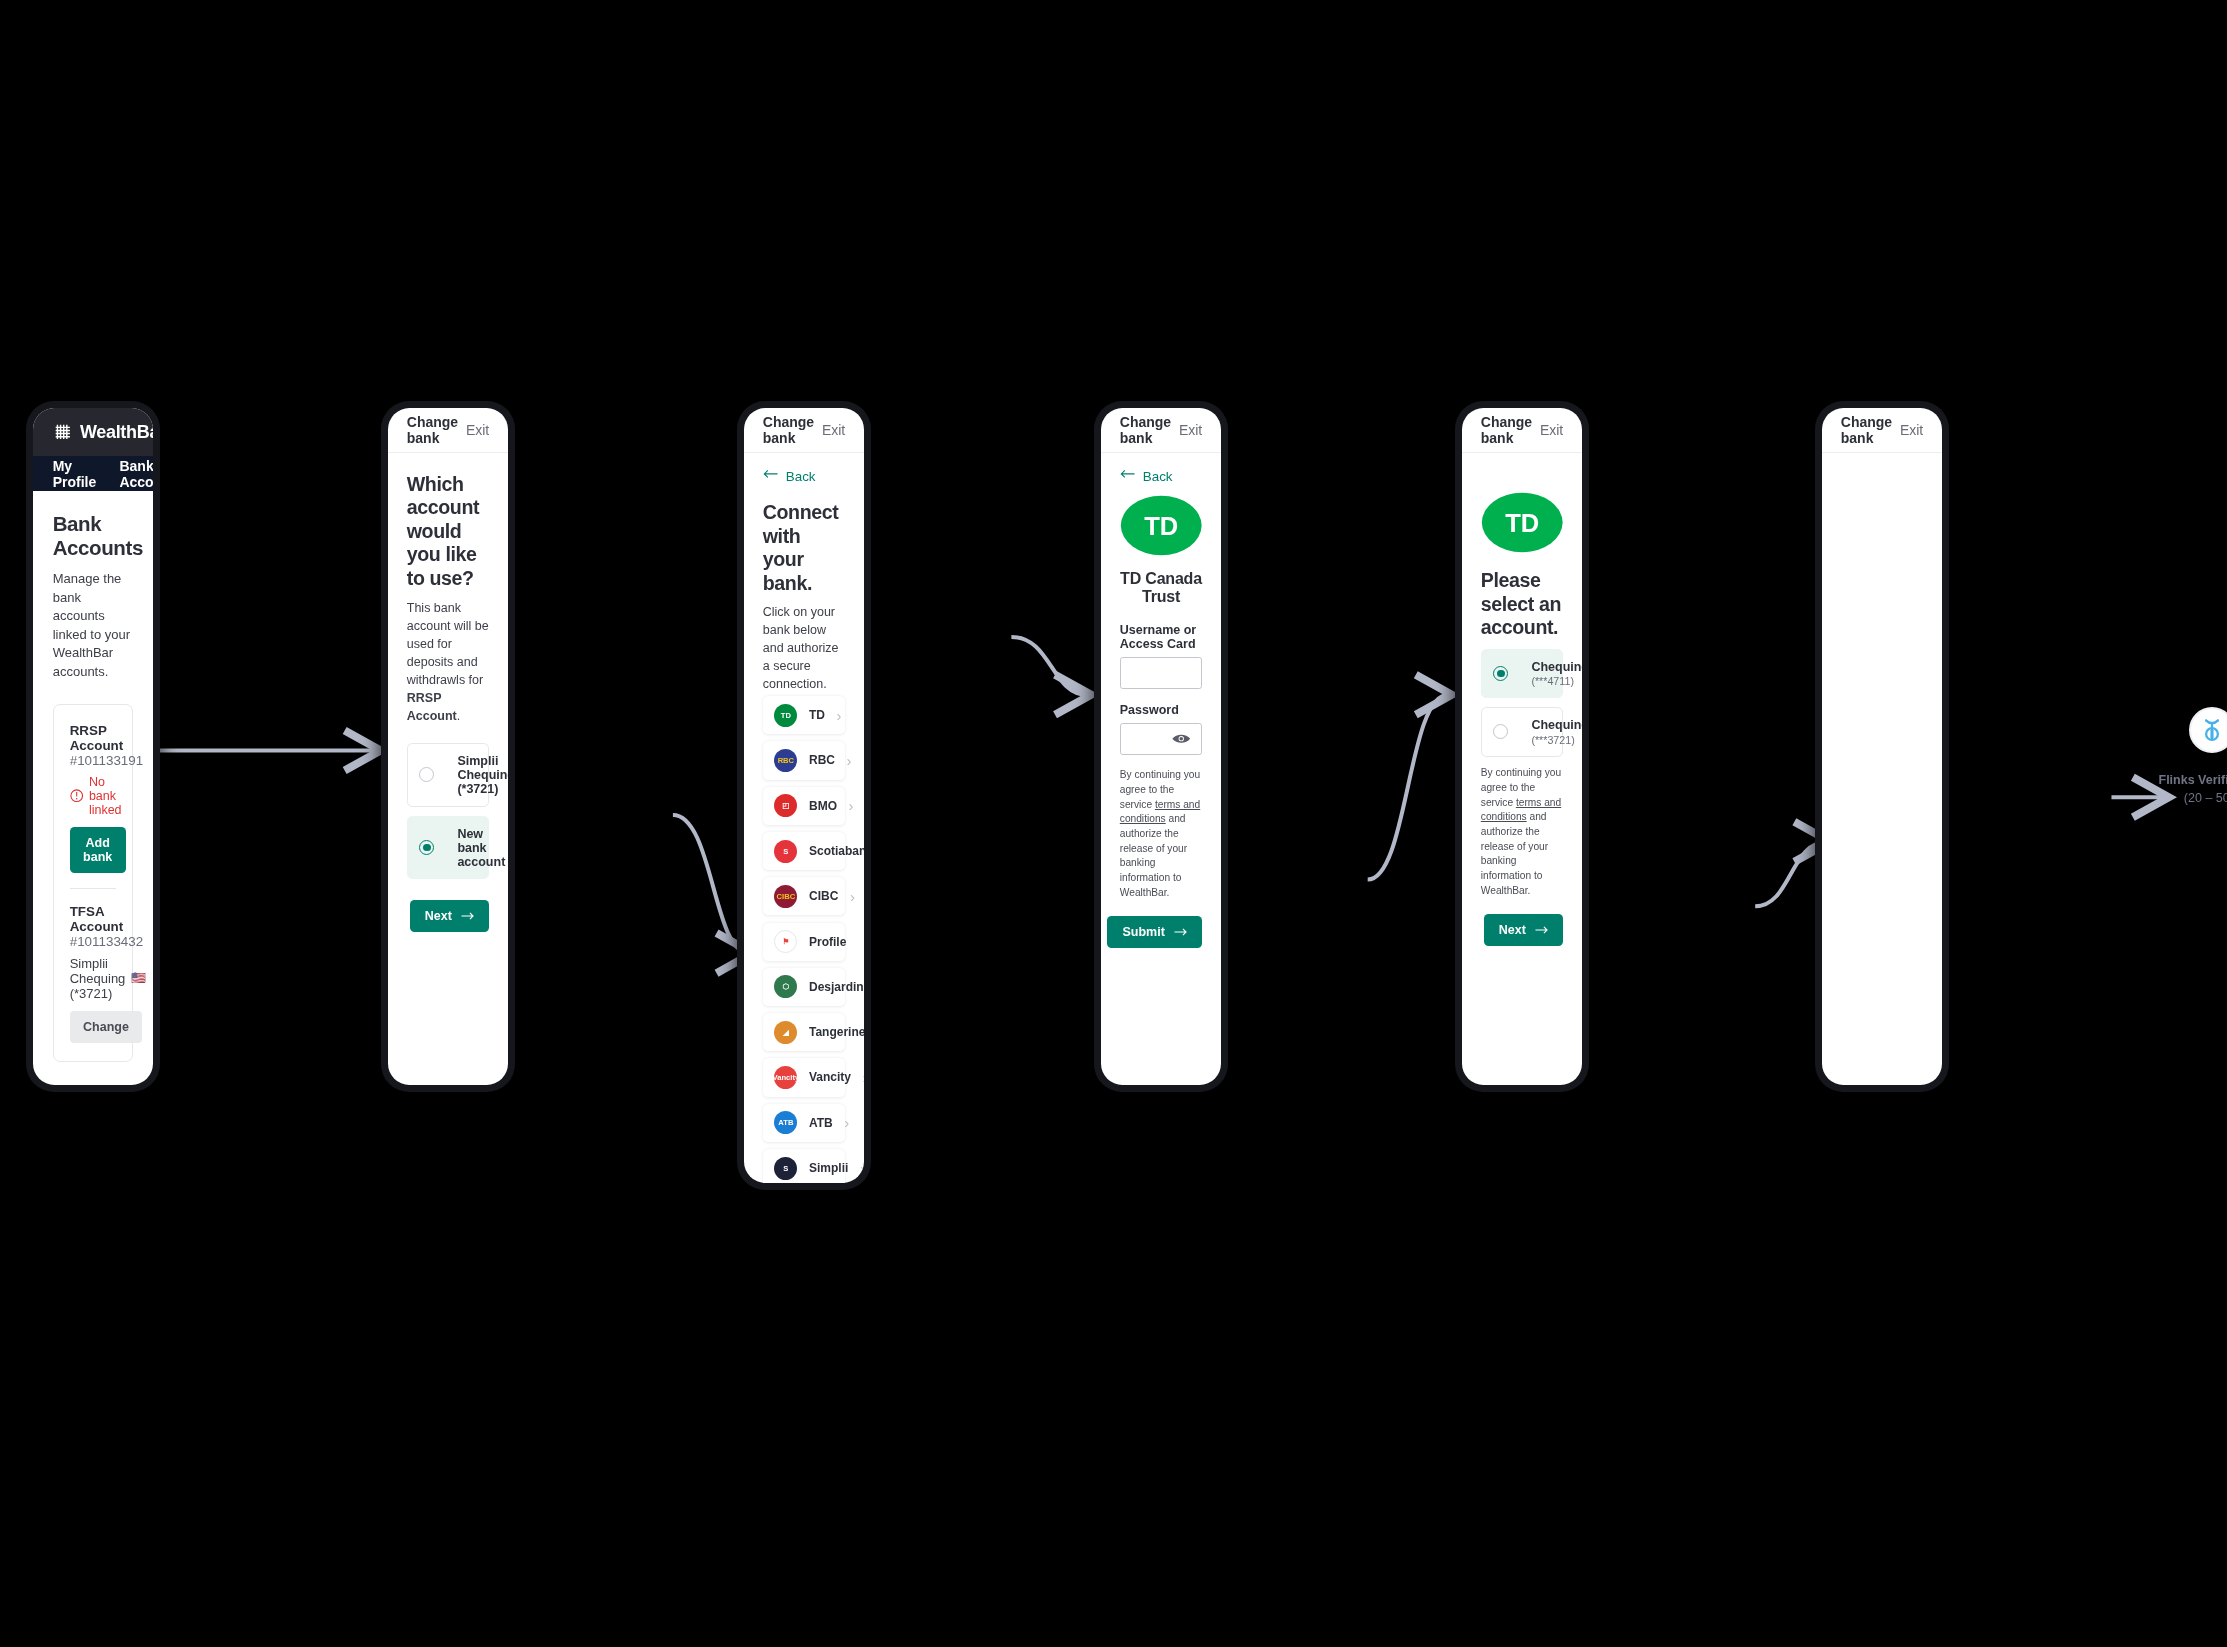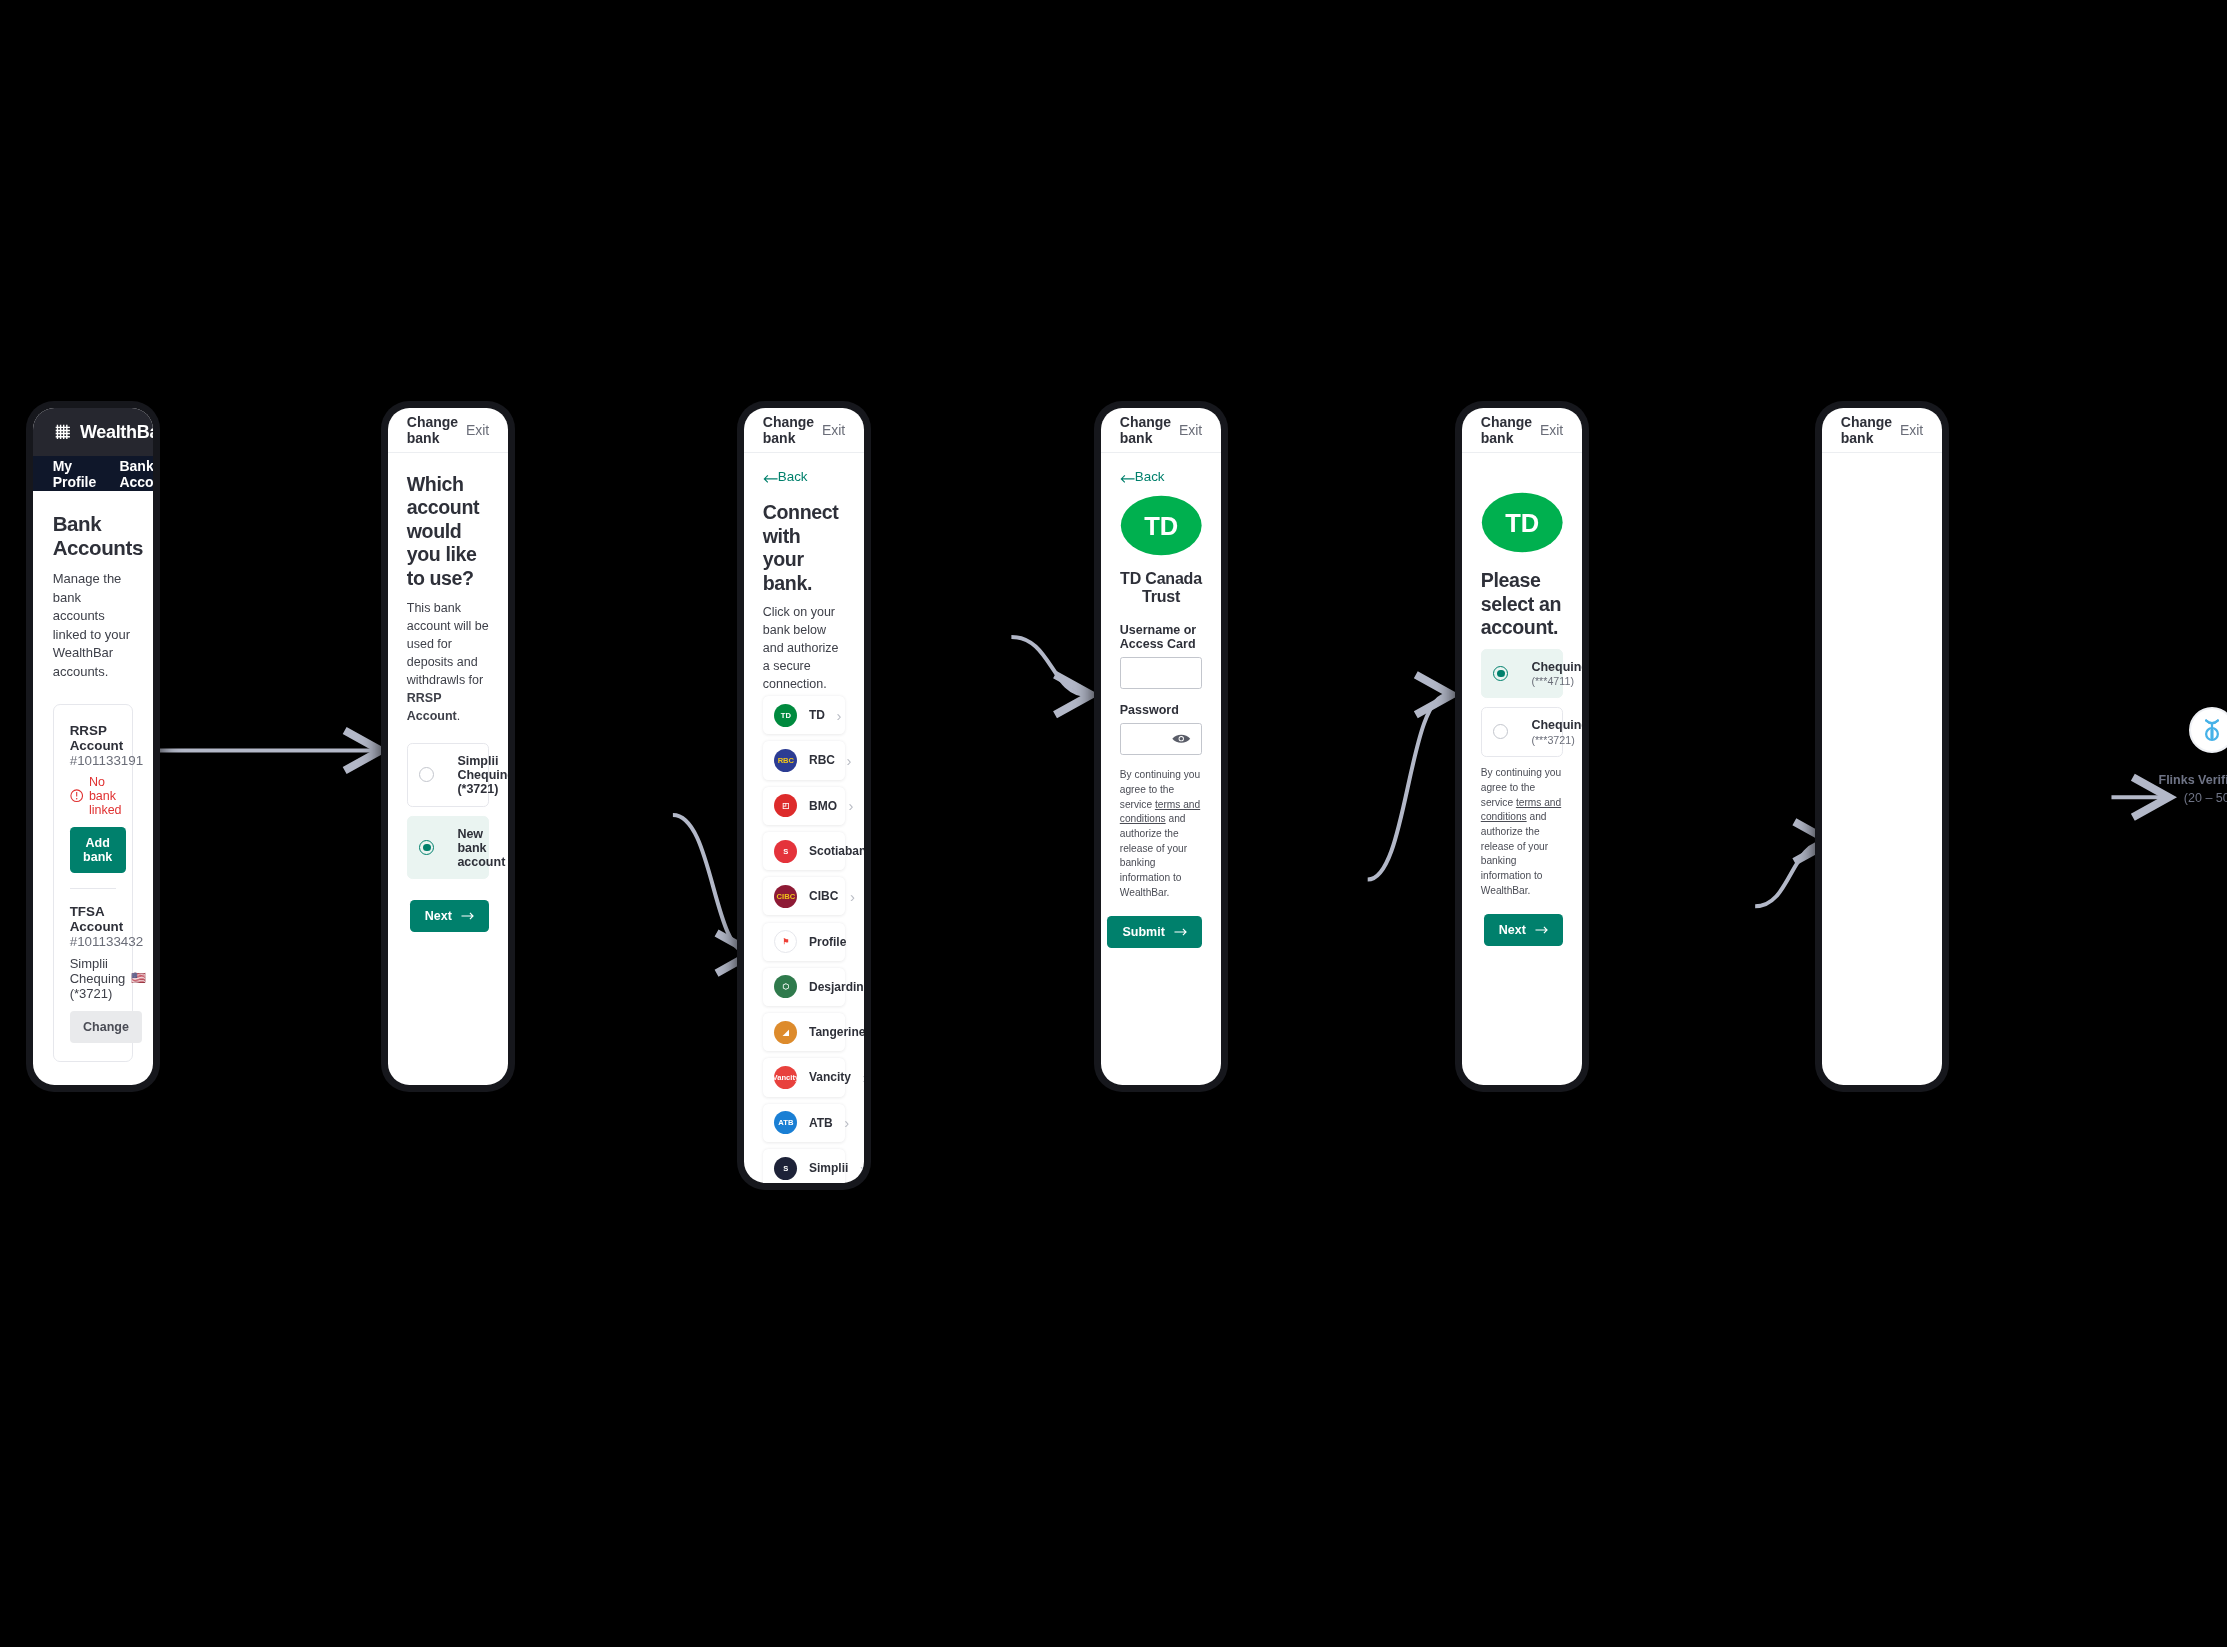--- a/index.html
+++ b/index.html
@@ -75,21 +75,21 @@
   
   .md-top {
     height:45px; border-bottom:0.9px solid #eceef1;
     display:flex; align-items:center; justify-content:space-between;
     padding:0 18.7px;
   }
   .md-title { font-size:14px; font-weight:700; }
   .md-exit { font-size:14px; color:#6a6d78; }
   .md-body { padding:19.6px 18.7px 0; }
   .back {
-    display:flex; align-items:flex-end; 
+    display:flex; align-items:flex-start; gap:8px;
     color:#00806c; font-size:13.4px; margin-bottom:17px;
   }
   .back .ico { width:15px; height:9.8px; flex:none; }
   .md-h1 { font-size:19.6px; font-weight:700; line-height:1.2; letter-spacing:-0.4px; margin-bottom:9px; }
   .md-p { font-size:12.5px; line-height:1.44; color:#3e4049; }
   .md-p b { font-weight:700; }
 
   
   .opt {
     display:flex; align-items:center; gap:23px;

